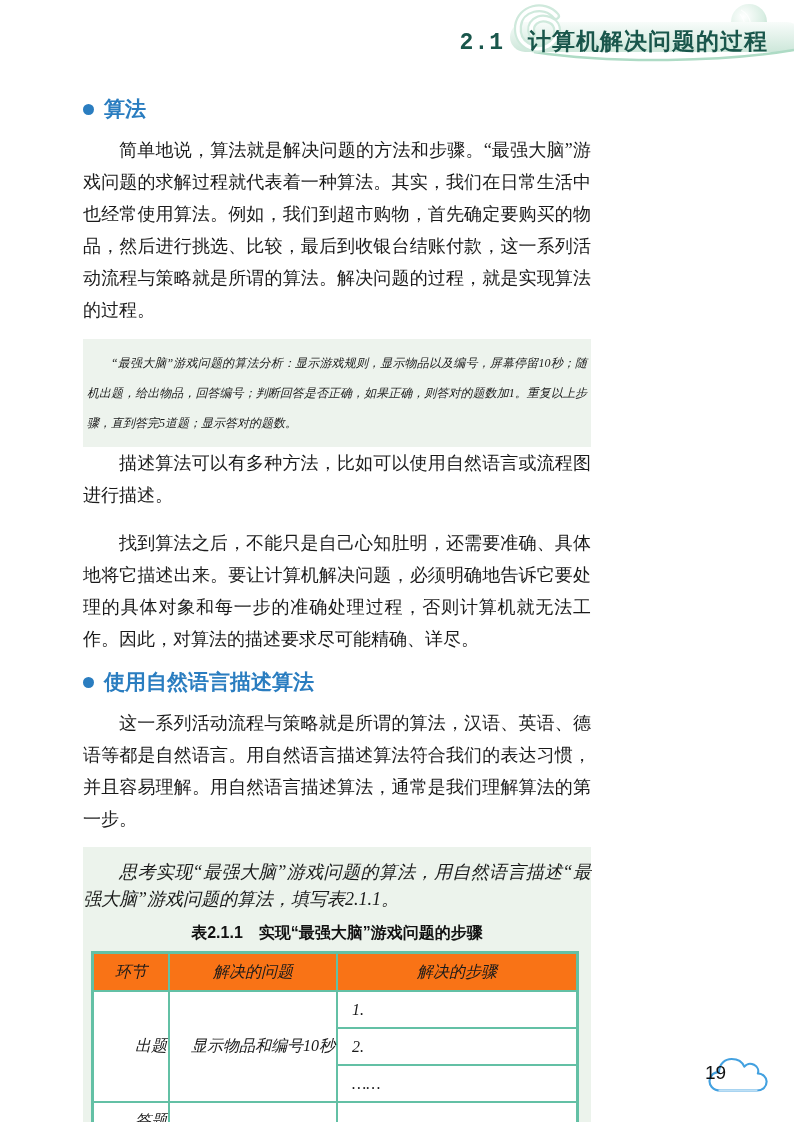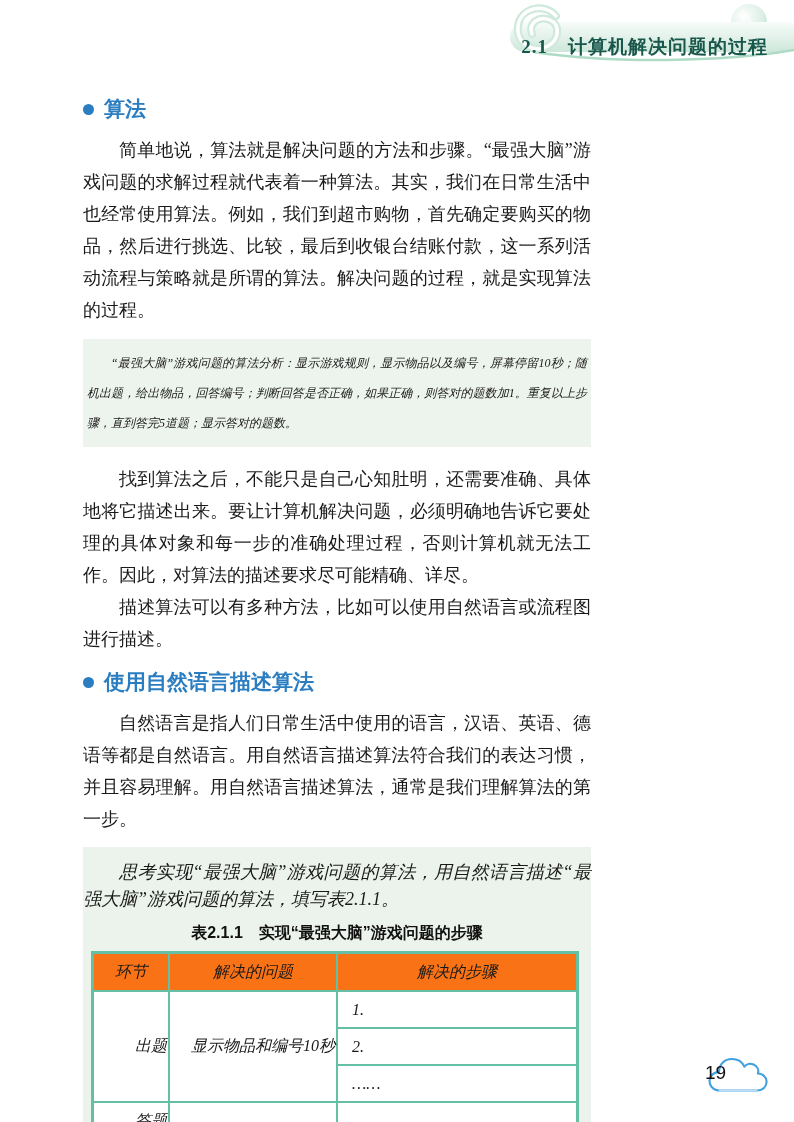--- a/index.html
+++ b/index.html
@@ -10,24 +10,23 @@
     font-family:"Liberation Serif","DejaVu Serif",serif;
     color:#1a1a1a;
     overflow:hidden;
   }
 
   
   .header-wrap{position:absolute;top:0;right:0;width:300px;height:70px;}
   .header-svg{position:absolute;top:0;left:0;}
   .chapter-title{
     position:absolute;top:26px;right:26px;
-    font-size:19px;font-weight:bold;color:#19564b;
+    font-size:23px;font-weight:bold;color:#19564b;
     letter-spacing:1px;white-space:nowrap;
-    font-family:Liberation Serif, serif;
-    margin-top:8px;
+    font-family:Liberation Mono, monospace;
   }
 
   
   .content{position:absolute;left:83px;top:96px;width:508px;}
 
   .section-title{
     display:flex;align-items:center;gap:10px;
     margin:0;padding:0;
     font-family:"Liberation Sans","DejaVu Sans",sans-serif;
     font-size:21px;font-weight:bold;color:#2a7dc0;
@@ -144,29 +143,29 @@
 
     <h2 class="section-title">
       <span class="bullet"></span>
       <span>算法</span>
     </h2>
 
     <p class="para">简单地说，算法就是解决问题的方法和步骤。“最强大脑”游戏问题的求解过程就代表着一种算法。其实，我们在日常生活中也经常使用算法。例如，我们到超市购物，首先确定要购买的物品，然后进行挑选、比较，最后到收银台结账付款，这一系列活动流程与策略就是所谓的算法。解决问题的过程，就是实现算法的过程。</p>
 
     <div class="analysis-box kai">“最强大脑”游戏问题的算法分析：显示游戏规则，显示物品以及编号，屏幕停留10秒；随机出题，给出物品，回答编号；判断回答是否正确，如果正确，则答对的题数加1。重复以上步骤，直到答完5道题；显示答对的题数。</div>
 
+    <p class="para cont">描述算法可以有多种方法，比如可以使用自然语言或流程图进行描述。</p>
     <p class="para mt16">找到算法之后，不能只是自己心知肚明，还需要准确、具体地将它描述出来。要让计算机解决问题，必须明确地告诉它要处理的具体对象和每一步的准确处理过程，否则计算机就无法工作。因此，对算法的描述要求尽可能精确、详尽。</p>
-    <p class="para cont">描述算法可以有多种方法，比如可以使用自然语言或流程图进行描述。</p>
 
     <h2 class="section-title sec2">
       <span class="bullet"></span>
       <span>使用自然语言描述算法</span>
     </h2>
 
-    <p class="para">自然语言是指人们日常生活中使用的语言，汉语、英语、德语等都是自然语言。用自然语言描述算法符合我们的表达习惯，并且容易理解。用自然语言描述算法，通常是我们理解算法的第一步。</p>
+    <p class="para">这一系列活动流程与策略就是所谓的算法，汉语、英语、德语等都是自然语言。用自然语言描述算法符合我们的表达习惯，并且容易理解。用自然语言描述算法，通常是我们理解算法的第一步。</p>
 
     <div class="exercise-box">
       <p class="exercise-prompt kai">思考实现“最强大脑”游戏问题的算法，用自然语言描述“最强大脑”游戏问题的算法，填写表2.1.1。</p>
 
       <div class="table-caption">表2.1.1　实现“最强大脑”游戏问题的步骤</div>
 
       <table class="steps kai">
         <colgroup>
             <col class="c1">
             <col class="c2">

